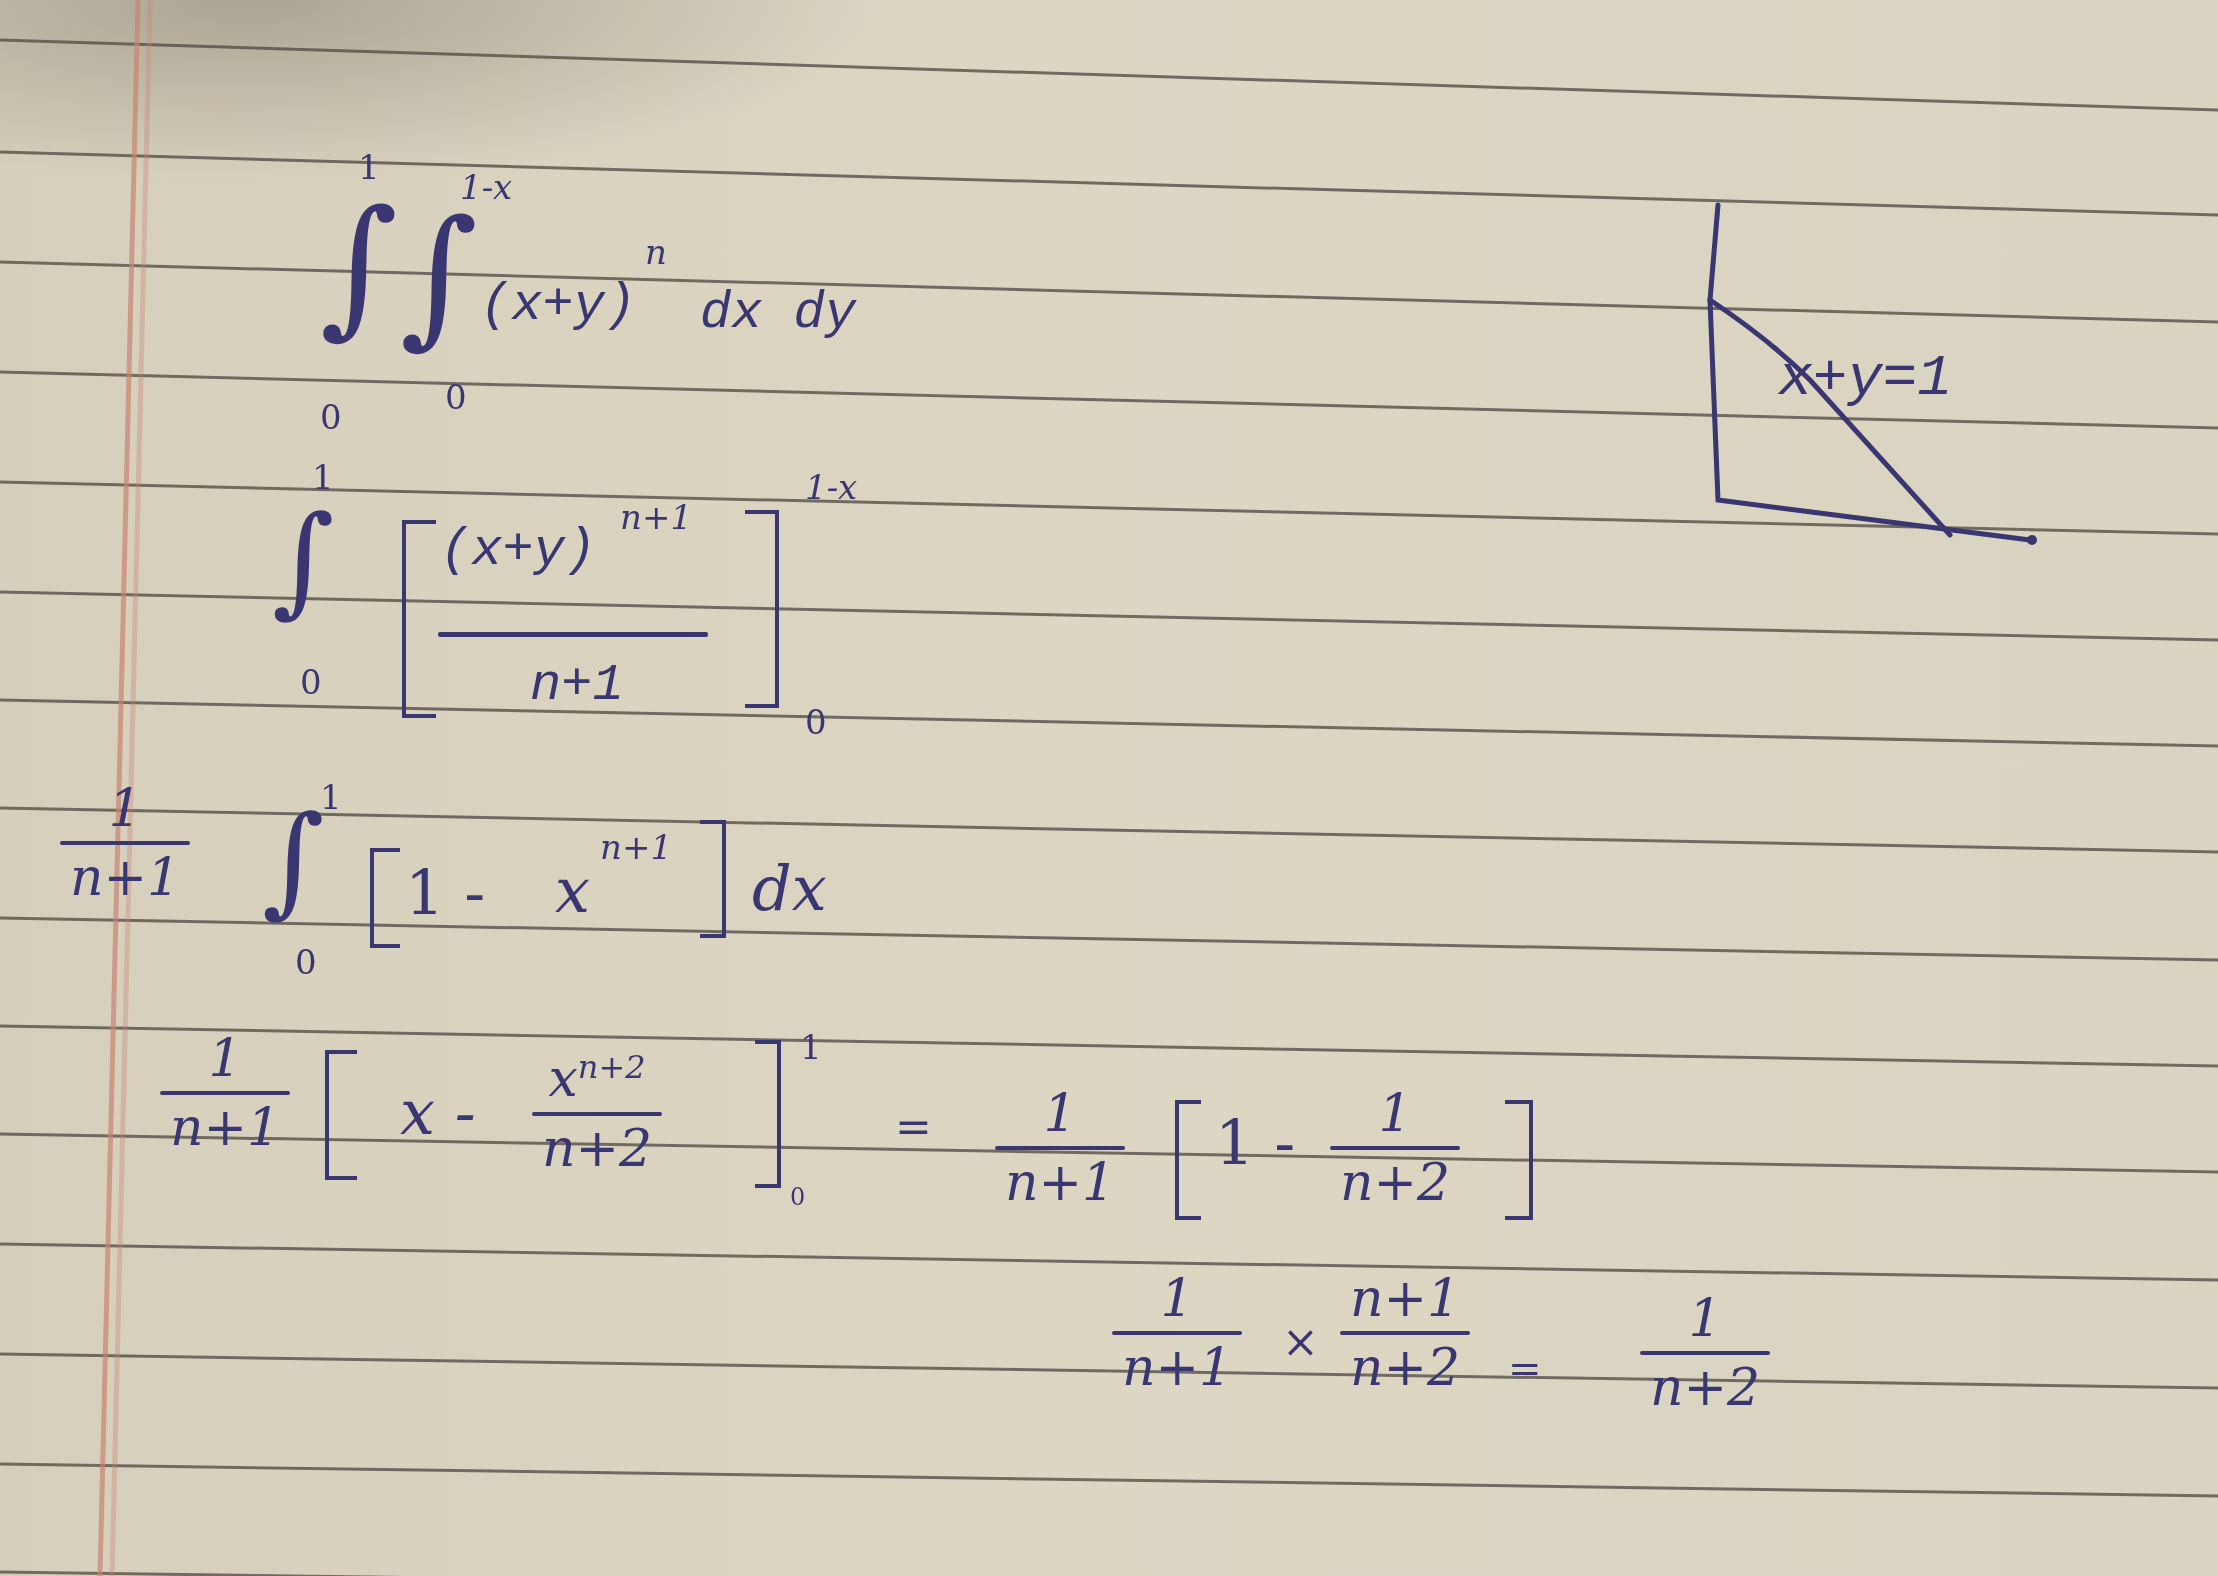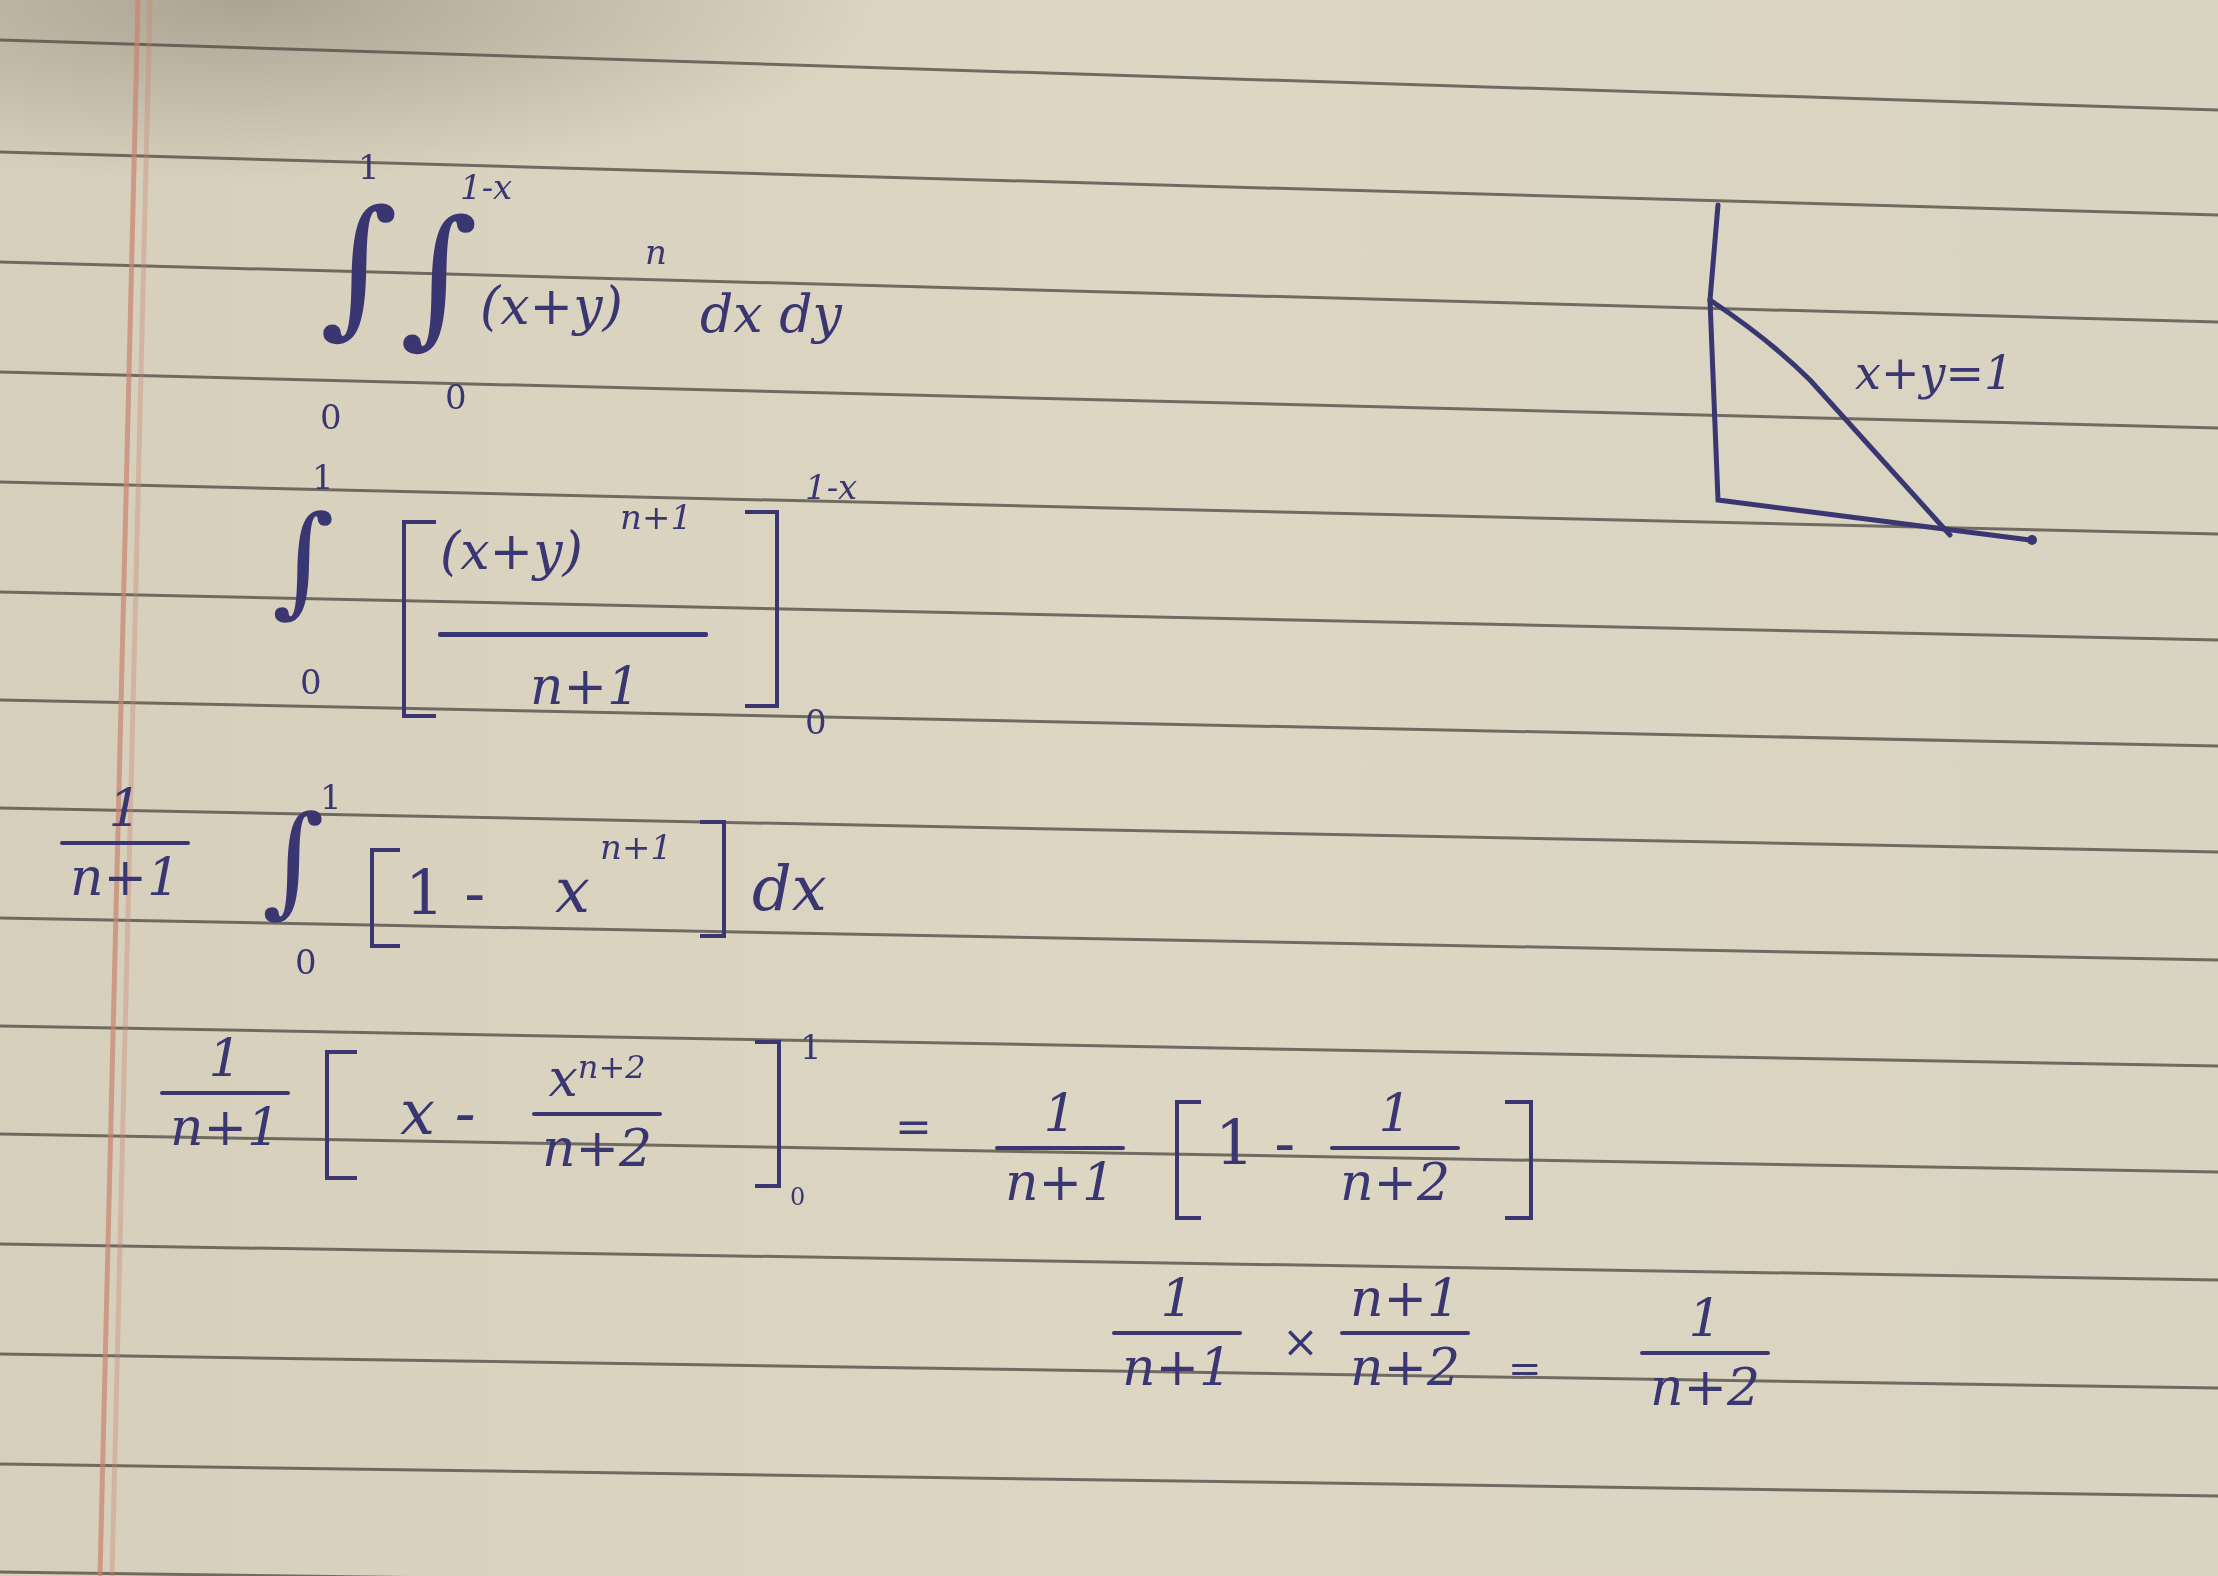--- a/index.html
+++ b/index.html
@@ -5,21 +5,21 @@
   html, body { margin: 0; padding: 0; }
   body { width: 2218px; height: 1576px; overflow: hidden; position: relative;
          background: #d8d2bf; font-family: "DejaVu Serif", serif; }
   .paper { position: absolute; inset: 0;
     background:
       radial-gradient(ellipse 900px 260px at 250px 0px, rgba(120,110,95,0.45), rgba(120,110,95,0) 70%),
       linear-gradient(90deg, #d6cfbb 0%, #dcd6c3 50%, #d9d3c1 100%); }
   svg.rules { position: absolute; left: 0; top: 0; }
   .ink { color: #3a3672; position: absolute; font-style: italic; white-space: nowrap; line-height: 1; }
   .sm { font-size: 34px; }
-  .md { font-size: 52px; }
+  .md { font-size: 52px; font-family: Liberation Mono, monospace; }
   .lg { font-size: 62px; }
   .int { font-size: 150px; font-style: normal; font-family: "DejaVu Serif", serif; }
   .int2 { font-size: 120px; font-style: normal; }
   .frac { position: absolute; display: flex; flex-direction: column; align-items: center; color: #3a3672; font-style: italic; }
   .frac .num, .frac .den { font-size: 52px; line-height: 1.1; padding: 0 10px; }
   .frac .bar { height: 4px; background: #3a3672; border-radius: 2px; align-self: stretch; margin: 4px 0; }
   .bracket { position: absolute; border: 4px solid #3a3672; }
   .bl { border-right: none; }
   .br { border-left: none; }
 </style>
@@ -64,21 +64,21 @@
   <span class="ink md" style="left:700px;top:288px">dx dy</span>
 </div>
 
 <svg style="position:absolute;left:1680px;top:190px" width="380" height="370">
   <g stroke="#3a3672" stroke-width="5" fill="none" stroke-linecap="round">
     <path d="M38 15 L30 110 L38 310 L350 350"></path>
     <path d="M30 110 Q90 150 130 190 L270 345"></path>
   </g>
   <circle cx="352" cy="350" r="5" fill="#3a3672"></circle>
 </svg>
-<span class="ink md" style="left:1855px;top:350px;font-size:46px">x+y=1</span>
+<span class="ink md" style="left:1778px;top:350px;font-size:58px">x+y=1</span>
 
 <div>
   <span class="ink sm" style="left:312px;top:460px;font-style:normal">1</span>
   <span class="ink int2" style="left:272px;top:500px">∫</span>
   <span class="ink sm" style="left:300px;top:665px;font-style:normal">0</span>
   <div class="bracket bl" style="left:402px;top:520px;width:30px;height:190px"></div>
   <span class="ink md" style="left:440px;top:525px">(x+y)</span>
   <span class="ink sm" style="left:620px;top:500px">n+1</span>
   <div style="position:absolute;left:438px;top:632px;width:270px;height:5px;background:#3a3672;border-radius:2px"></div>
   <span class="ink md" style="left:530px;top:660px">n+1</span>

